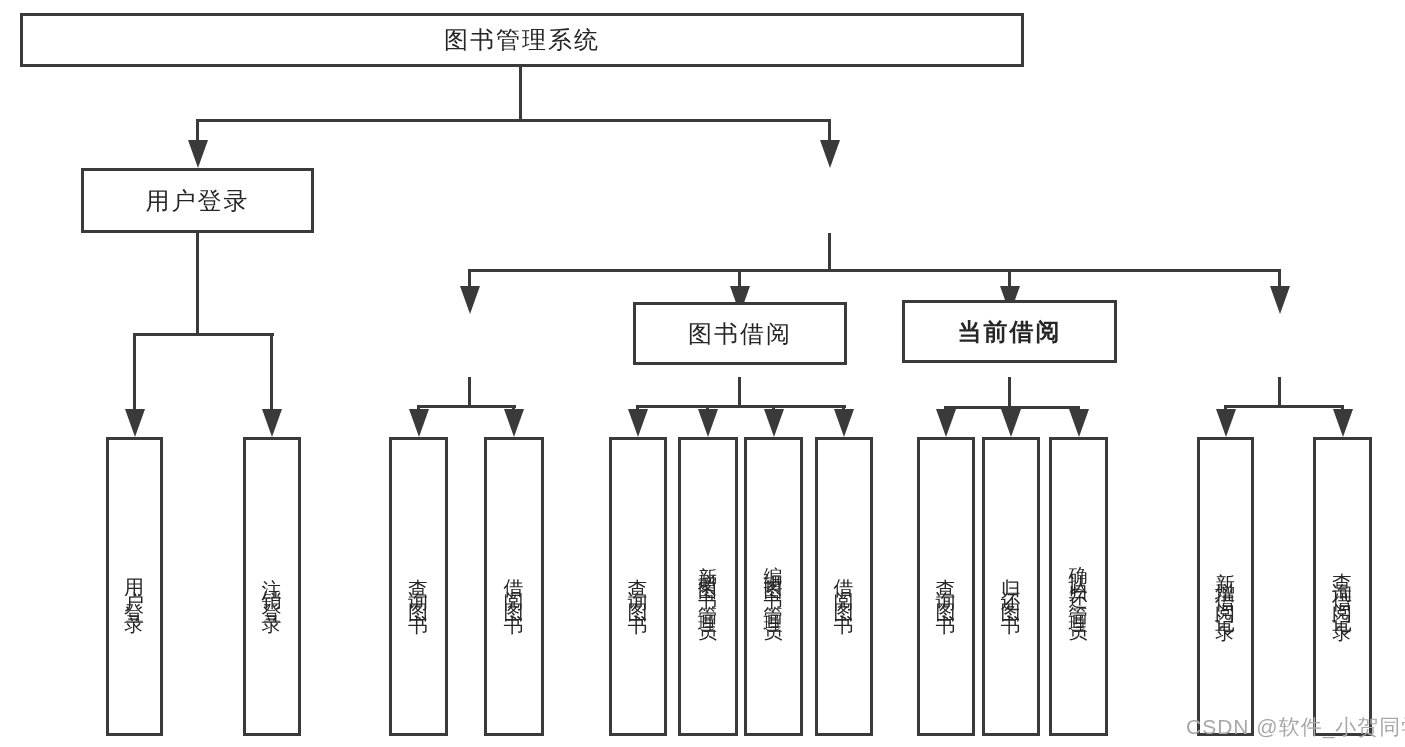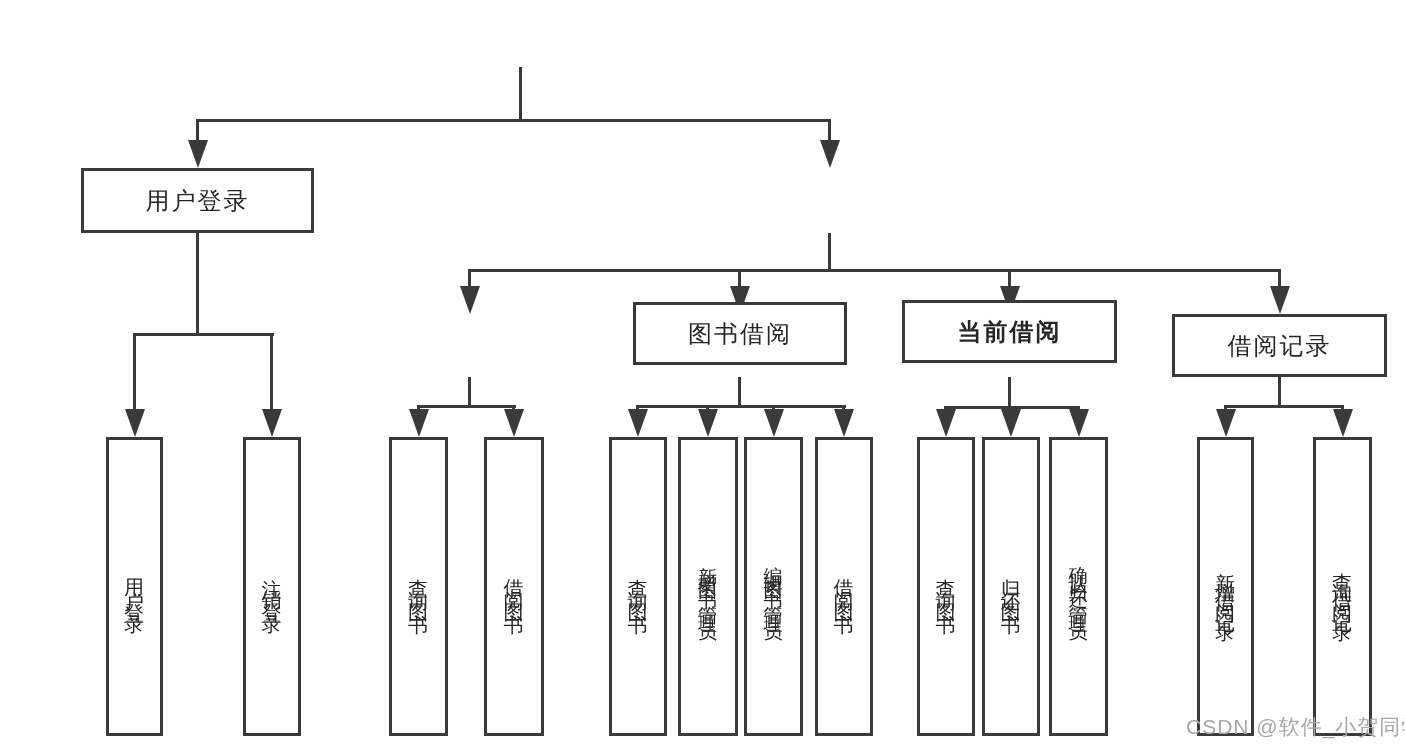--- a/index.html
+++ b/index.html
@@ -38,20 +38,23 @@
   .watermark{
     position:absolute;font-size:21px;letter-spacing:1px;color:var(--watermark);
     white-space:nowrap;
   }
 </style>
 </head>
 <body>
 
 <div id="stage">
 
+  <div class="hbox" style="left:20px;top:13px;width:1004px;height:54px;">
+    <span>图书管理系统</span>
+  </div>
 
   <div class="vline" style="left:519px;top:67px;height:53px;"></div>
   <div class="hline" style="left:196px;top:119px;width:635px;"></div>
   <div class="vline" style="left:196px;top:119px;height:23px;"></div>
   <div class="arrow" style="left:188px;top:140px;"></div>
   <div class="vline" style="left:828px;top:119px;height:23px;"></div>
   <div class="arrow" style="left:820px;top:140px;"></div>
 
   <div class="hbox" style="left:81px;top:168px;width:233px;height:65px;">
     <span>用户登录</span>
@@ -73,23 +76,20 @@
   <div class="vline" style="left:1008px;top:269px;height:18px;"></div>
   <div class="arrow" style="left:1000px;top:286px;"></div>
   <div class="vline" style="left:1278px;top:269px;height:18px;"></div>
   <div class="arrow" style="left:1270px;top:286px;"></div>
 
   <div class="hbox" style="left:633px;top:302px;width:214px;height:63px;">
     <span>图书借阅</span>
   </div>
   <div class="hbox" style="left:902px;top:300px;width:215px;height:63px;font-weight:bold;">
     <span>当前借阅</span>
-  </div>
-  <div class="hbox" style="left:1172px;top:314px;width:215px;height:63px;">
-    <span>借阅记录</span>
   </div>
 
   <div class="vline" style="left:468px;top:377px;height:30px;"></div>
   <div class="hline" style="left:417px;top:405px;width:99px;"></div>
   <div class="vline" style="left:417px;top:405px;height:6px;"></div>
   <div class="arrow" style="left:409px;top:409px;"></div>
   <div class="vline" style="left:512px;top:405px;height:6px;"></div>
   <div class="arrow" style="left:504px;top:409px;"></div>
 
   <div class="vline" style="left:738px;top:377px;height:30px;"></div>

